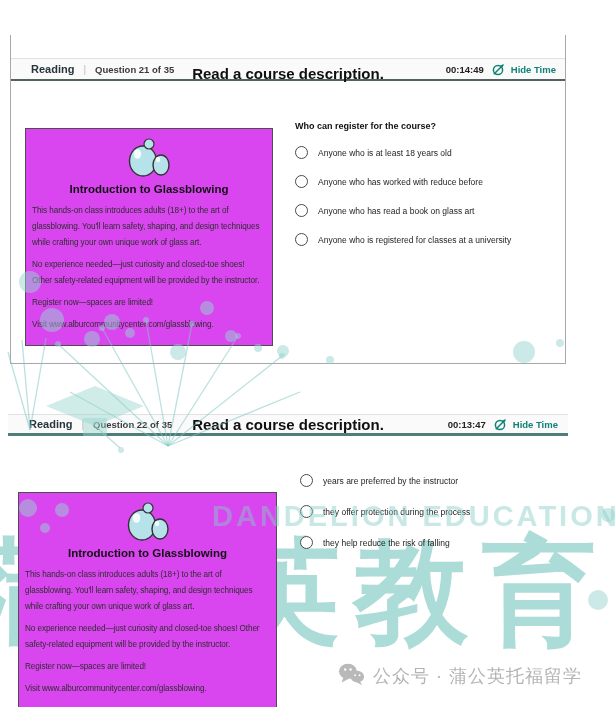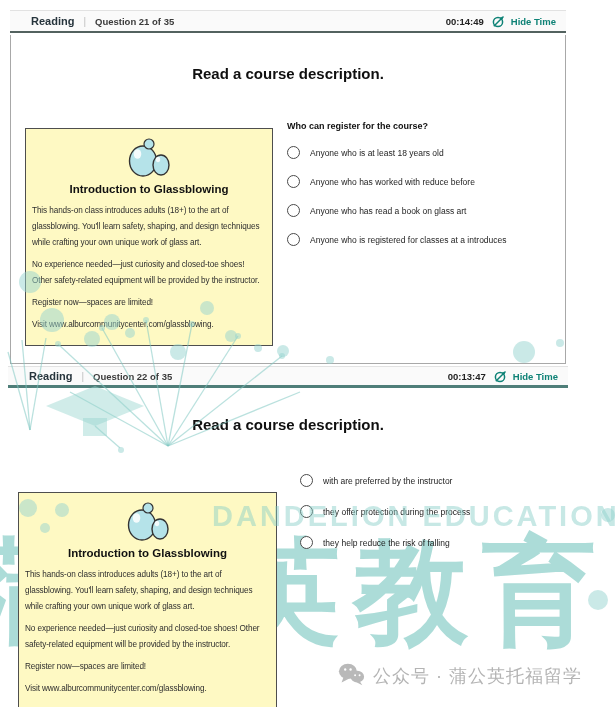--- a/index.html
+++ b/index.html
@@ -8,50 +8,50 @@
 
   
   .wm-under{position:absolute;left:-30px;top:516px;z-index:1;font-size:114px;font-weight:bold;
             letter-spacing:14px;white-space:nowrap;color:rgba(90,185,178,0.50);pointer-events:none;}
 
   
   .wm-over{position:absolute;inset:0;z-index:4;pointer-events:none;}
   .wm-latin{position:absolute;left:212px;top:500px;font-size:29px;font-weight:600;
             letter-spacing:3px;white-space:nowrap;color:rgba(130,203,197,0.45);}
   .bar{position:absolute;display:flex;align-items:center;background:#fafafa;
-       border-top:1px solid #e2e2e2;padding:0 10px 0 21px;box-sizing:border-box;z-index:2;}
+       border-top:1px solid #e2e2e2;padding:0 10px 0 21px;box-sizing:border-box;z-index:2;margin-top:48px;}
   .bar1{left:10px;top:10px;width:556px;height:23px;border-bottom:2px solid #53625f;}
   .bar2{left:8px;top:366px;width:560px;height:22px;border-bottom:3px solid #4f7e79;}
   .sec{font-size:11px;font-weight:bold;color:#26343c;}
   .hdiv{margin:0 9px;color:#c0c0c0;font-size:10px;}
   .qnum{font-size:9.5px;font-weight:bold;color:#3b3b3b;}
   .sp{flex:1;}
   .timer{font-size:9.5px;font-weight:bold;color:#222;}
   .hicon{margin:0 6px 0 8px;display:inline-flex;align-items:center;}
   .hide{font-size:9.5px;font-weight:bold;color:#0e8276;cursor:pointer;}
 
   .body1{position:absolute;left:10px;top:35px;width:556px;height:329px;box-sizing:border-box;
          border-left:1px solid #a8a8a8;border-right:1px solid #a8a8a8;border-bottom:1px solid #a8a8a8;z-index:2;}
 
   .ttl{position:absolute;text-align:center;font-size:15px;font-weight:bold;color:#101010;z-index:2;}
   .ttl1{left:10px;top:55px;width:556px;}
   .ttl2{left:8px;top:406px;width:560px;}
 
   
-  .card{position:absolute;background:#fef9c3;border:1.5px solid #4e4e4e;box-sizing:border-box;
+  .card{position:absolute;background:#d946ef;border:1.5px solid #4e4e4e;box-sizing:border-box;
         padding:8px 6px 6px;z-index:2;}
   .card1{left:25px;top:128px;width:248px;min-height:197px;}
   .card2{left:18px;top:492px;width:259px;min-height:190px;}
   .cicon{text-align:center;height:44px;}
   .card h2{margin:2px 0 8px;text-align:center;font-size:11.5px;font-weight:bold;color:#111;}
   .card p{margin:0 0 6px;font-size:8.2px;line-height:16px;color:#2e2e2e;letter-spacing:-0.1px;}
 
   
   .qa{position:absolute;z-index:2;}
-  .qa1{left:287px;top:120px;width:262px;}
+  .qa1{left:295px;top:120px;width:262px;}
   .qa2{left:300px;top:474px;width:285px;}
   .qt{margin:0 0 14px;font-size:9px;font-weight:bold;color:#101010;line-height:12px;}
   .qa2 .qt{margin-bottom:17px;width:272px;}
   .opt{display:flex;align-items:center;margin-bottom:16px;cursor:pointer;}
   .qa2 .opt{margin-bottom:18px;}
   .radio{width:13px;height:13px;border:1.5px solid #4a4a4a;border-radius:50%;
          margin-right:10px;flex:none;background:#fff;box-sizing:border-box;}
   .olabel{font-size:8.5px;color:#1d1d1d;text-align:right;}
 
   
@@ -110,21 +110,21 @@
     <div class="opt">
       <span class="radio"></span>
       <span class="olabel">Anyone who has worked with reduce before</span>
     </div>
     <div class="opt">
       <span class="radio"></span>
       <span class="olabel">Anyone who has read a book on glass art</span>
     </div>
     <div class="opt">
       <span class="radio"></span>
-      <span class="olabel">Anyone who is registered for classes at a introduces</span>
+      <span class="olabel">Anyone who is registered for classes at a university</span>
     </div>
   </div>
 
   <header class="bar bar2">
     <span class="sec">Reading</span>
     <span class="hdiv">|</span>
     <span class="qnum">Question 22 of 35</span>
     <span class="sp"></span>
     <span class="timer">00:13:47</span>
     <span class="hicon">
@@ -152,21 +152,21 @@
     <h2>Introduction to Glassblowing</h2>
     <p>This hands-on class introduces adults (18+) to the art of glassblowing. You'll learn safety, shaping, and design techniques while crafting your own unique work of glass art.</p>
     <p>No experience needed—just curiosity and closed-toe shoes! Other safety-related equipment will be provided by the instructor.</p>
     <p>Register now—spaces are limited!</p>
     <p>Visit www.alburcommunitycenter.com/glassblowing.</p>
   </aside>
 
   <div class="qa qa2">
     <div class="opt">
       <span class="radio"></span>
-      <span class="olabel">with are preferred by the instructor</span>
+      <span class="olabel">years are preferred by the instructor</span>
     </div>
     <div class="opt">
       <span class="radio"></span>
       <span class="olabel">they offer protection during the process</span>
     </div>
     <div class="opt">
       <span class="radio"></span>
       <span class="olabel">they help reduce the risk of falling</span>
     </div>
   </div>

